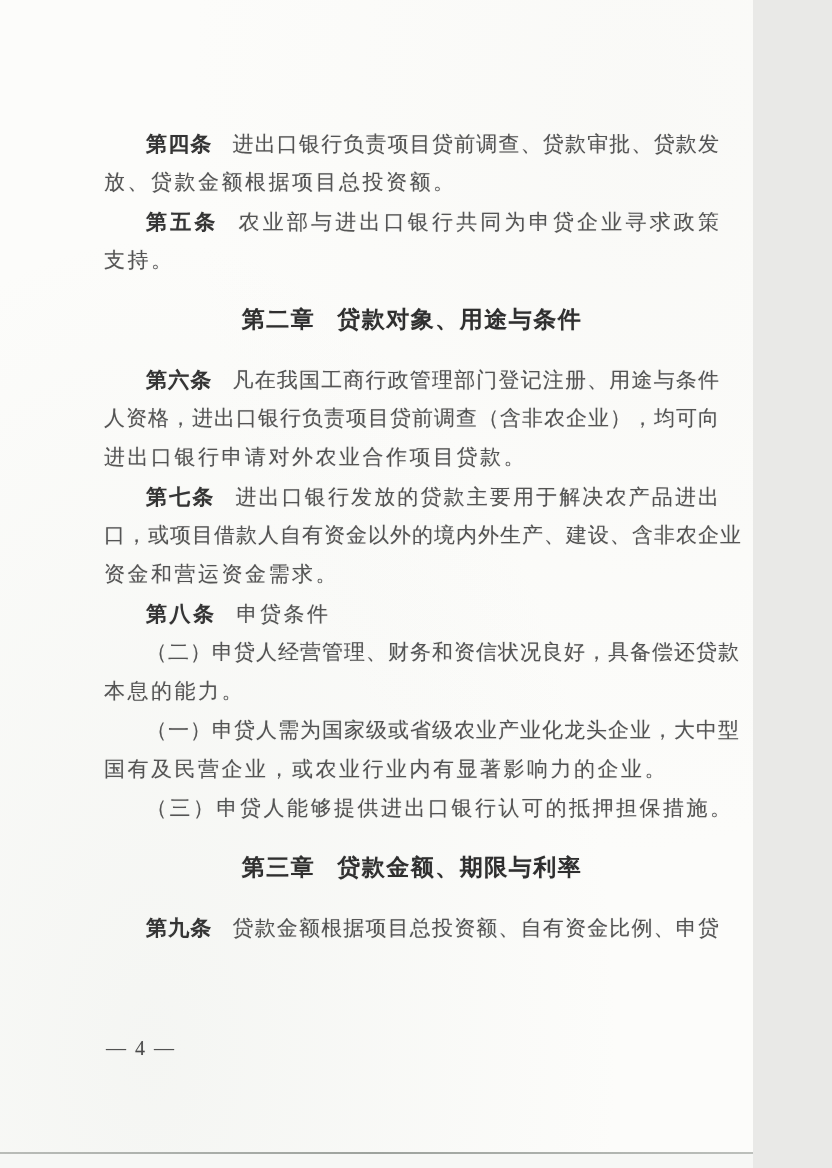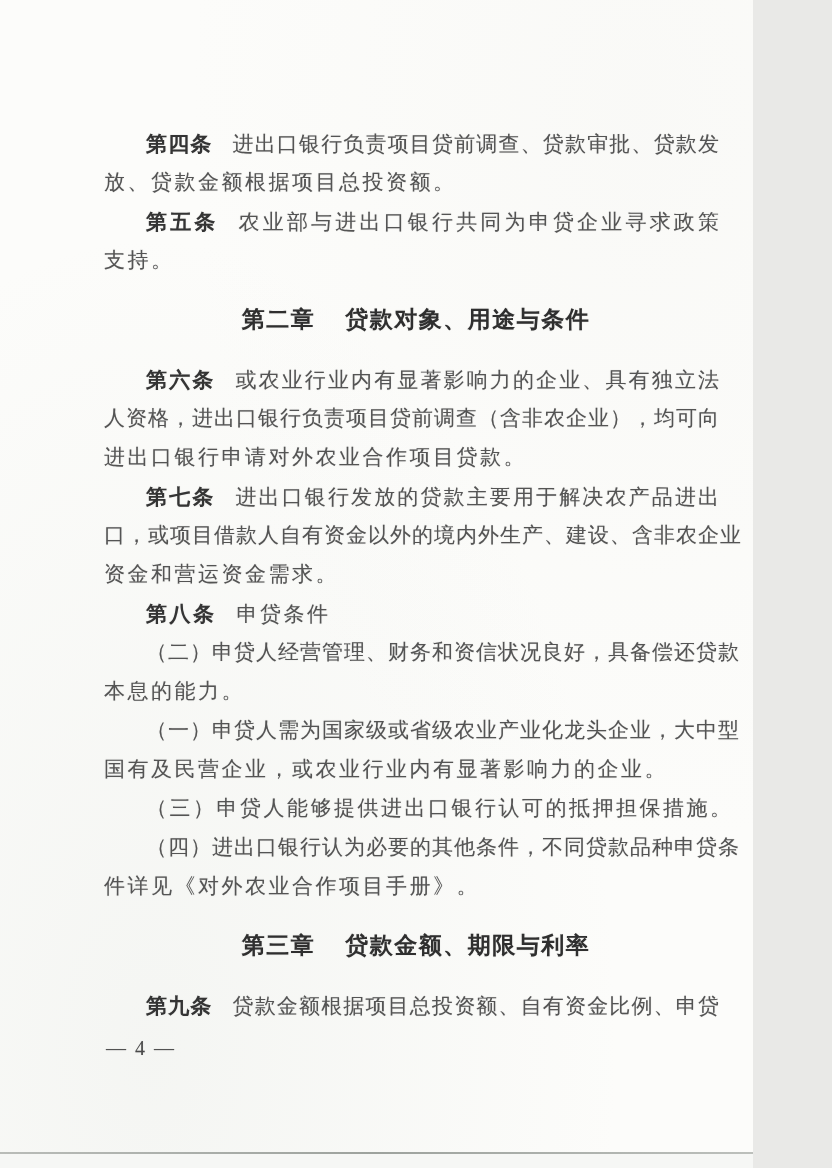--- a/index.html
+++ b/index.html
@@ -56,21 +56,21 @@
   }
   .block.heading .line {
     font-size: 23px;
     line-height: 40px;
     height: 40px;
     letter-spacing: 1.5px;
     text-align: center;
     text-align-last: center;
     color: #2f2f2f;
   }
-  .block.heading .seg { font-family: "Liberation Sans", "DejaVu Sans", sans-serif; font-weight: 700; color: #2f2f2f; margin-left: 8px; }
+  .block.heading .seg { font-family: "Liberation Sans", "DejaVu Sans", sans-serif; font-weight: 700; color: #2f2f2f; }
   .block.heading .seg.term { margin-right: 22px; }
   .page-num {
     position: absolute;
     left: 106px; top: 1036px;
     font-size: 20px;
     line-height: 24px;
     letter-spacing: 2px;
     color: #4a4a4a;
     text-shadow: 0 0 1px rgba(95,95,95,0.3);
   }
@@ -97,21 +97,21 @@
         <div class="line"><span class="seg">放、贷款金额根据项目总投资额。</span></div>
       </div>
       <div class="block body">
         <div class="line indent full"><span class="seg bold term">第五条</span><span class="seg">农业部与进出口银行共同为申贷企业寻求政策</span></div>
         <div class="line"><span class="seg">支持。</span></div>
       </div>
       <div class="block heading">
         <div class="line"><span class="seg bold term">第二章</span><span class="seg bold">贷款对象、用途与条件</span></div>
       </div>
       <div class="block body">
-        <div class="line indent full"><span class="seg bold term">第六条</span><span class="seg">或农业行业内有显著影响力的企业、具有独立法</span></div>
+        <div class="line indent full"><span class="seg bold term">第六条</span><span class="seg">凡在我国工商行政管理部门登记注册、用途与条件</span></div>
         <div class="line full"><span class="seg">人资格，进出口银行负责项目贷前调查（含非农企业），均可向</span></div>
         <div class="line"><span class="seg">进出口银行申请对外农业合作项目贷款。</span></div>
       </div>
       <div class="block body">
         <div class="line indent full"><span class="seg bold term">第七条</span><span class="seg">进出口银行发放的贷款主要用于解决农产品进出</span></div>
         <div class="line full"><span class="seg">口，或项目借款人自有资金以外的境内外生产、建设、含非农企业</span></div>
         <div class="line"><span class="seg">资金和营运资金需求。</span></div>
       </div>
       <div class="block body">
         <div class="line indent"><span class="seg bold term">第八条</span><span class="seg">申贷条件</span></div>
@@ -120,24 +120,20 @@
         <div class="line indent full"><span class="seg">（二）申贷人经营管理、财务和资信状况良好，具备偿还贷款</span></div>
         <div class="line"><span class="seg">本息的能力。</span></div>
       </div>
       <div class="block body">
         <div class="line indent full"><span class="seg">（一）申贷人需为国家级或省级农业产业化龙头企业，大中型</span></div>
         <div class="line"><span class="seg">国有及民营企业，或农业行业内有显著影响力的企业。</span></div>
       </div>
       <div class="block body">
         <div class="line indent"><span class="seg">（三）申贷人能够提供进出口银行认可的抵押担保措施。</span></div>
       </div>
-      <div class="block body">
-        <div class="line indent full"><span class="seg">（四）进出口银行认为必要的其他条件，不同贷款品种申贷条</span></div>
-        <div class="line"><span class="seg">件详见《对外农业合作项目手册》。</span></div>
-      </div>
       <div class="block heading">
         <div class="line"><span class="seg bold term">第三章</span><span class="seg bold">贷款金额、期限与利率</span></div>
       </div>
       <div class="block body">
         <div class="line indent full"><span class="seg bold term">第九条</span><span class="seg">贷款金额根据项目总投资额、自有资金比例、申贷</span></div>
       </div>
     </div>
   <div class="page-num">— 4 —</div>
   <div class="scan-edge-line"></div>
   <div class="scan-edge-below"></div>

